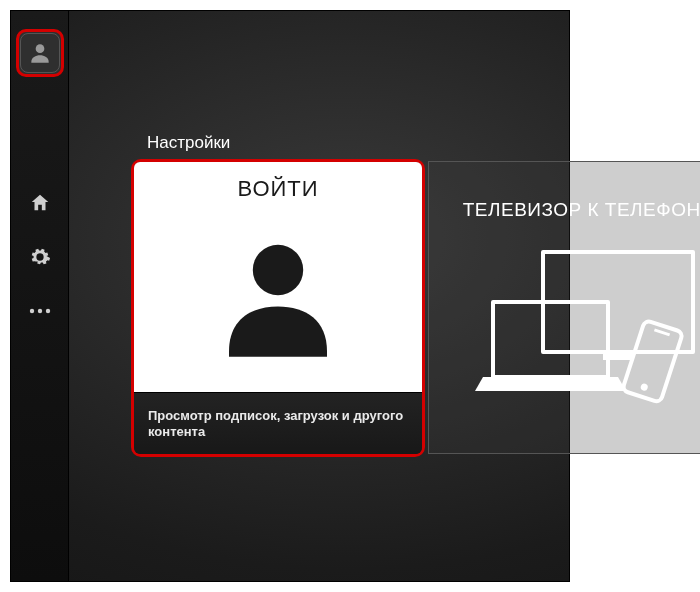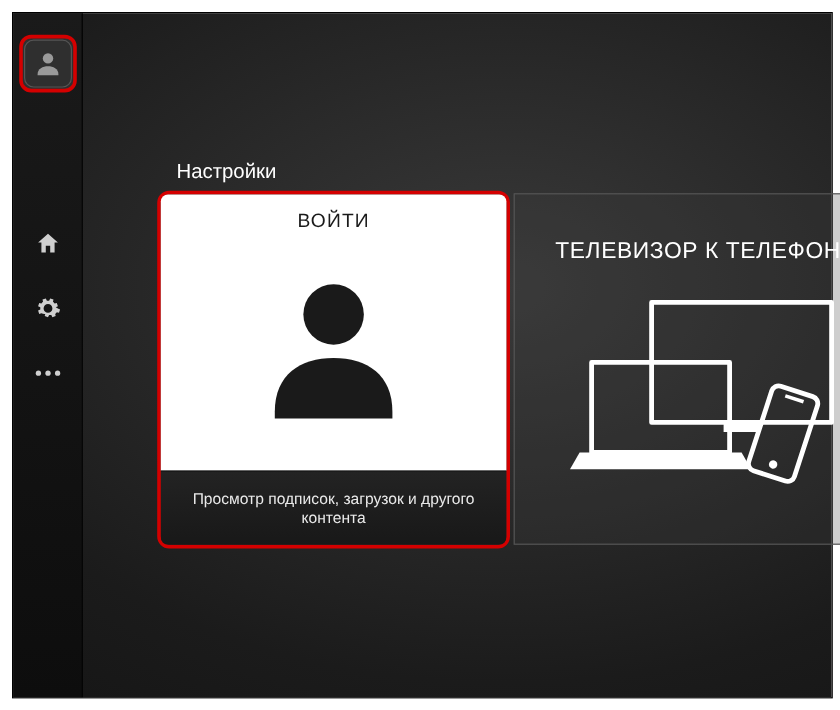--- a/index.html
+++ b/index.html
@@ -1,18 +1,18 @@
 <!DOCTYPE html>
 <html><head>
 <meta charset="utf-8">
 <style>
   * { box-sizing: border-box; margin: 0; padding: 0; }
   html, body { width: 700px; height: 592px; overflow: hidden; background: #fff; font-family: Arial, Helvetica, sans-serif; }
   .outer {
-    position: absolute; left: 10px; top: 10px; width: 684px; height: 572px;
+    position: absolute; left: 10px; top: 10px; width: 560px; height: 572px;
     border: 1px solid #000;
   }
   .app {
     position: absolute; inset: 0;
     background: radial-gradient(ellipse 900px 600px at 60% 40%, #3a3a3a 0%, #1b1b1b 55%, #0e0e0e 100%);
     display: flex;
   }
   .sidebar {
     width: 58px; flex: 0 0 58px; height: 100%;
     background: linear-gradient(#1a1a1a,#0d0d0d);
@@ -39,27 +39,27 @@
   .card-login-frame {
     width: 294px; height: 298px;
     border: 3px solid #d40000; border-radius: 10px;
     display:flex; flex-direction:column;
   }
   .card-login-top {
     flex:1; background:#fff; border-radius: 6px 6px 0 0;
     display:flex; flex-direction:column; align-items:center;
     padding-top:14px;
   }
-  .login-title { color:#1a1a1a; font-size:16px; letter-spacing:1px; font-weight:400; }
+  .login-title { color:#1a1a1a; font-size:22px; letter-spacing:1px; font-weight:400; }
   .login-person { margin-top:26px; }
   .card-login-bottom {
     height:62px; background: linear-gradient(#232323,#181818);
     border-radius:0 0 6px 6px; border-top:1px solid #000;
     display:flex; align-items:center; justify-content:center;
-    padding:0 14px; text-align:center;
+    padding:0 14px; font-weight:bold;
   }
   .login-caption { color:#eaeaea; font-size:13px; line-height:16px; }
   .card-connect {
     width:320px; height:293px; margin-left:3px; margin-top:2px;
     border:1px solid #555; background: rgba(60,60,60,0.25);
     display:flex; flex-direction:column; align-items:center; padding-top:12px;
   }
   .connect-title { color:#fff; font-size:19px; letter-spacing:0.5px; text-align:center; line-height:24px; font-weight:400; margin-bottom:20px;}
   svg { display:block; }
 </style>

